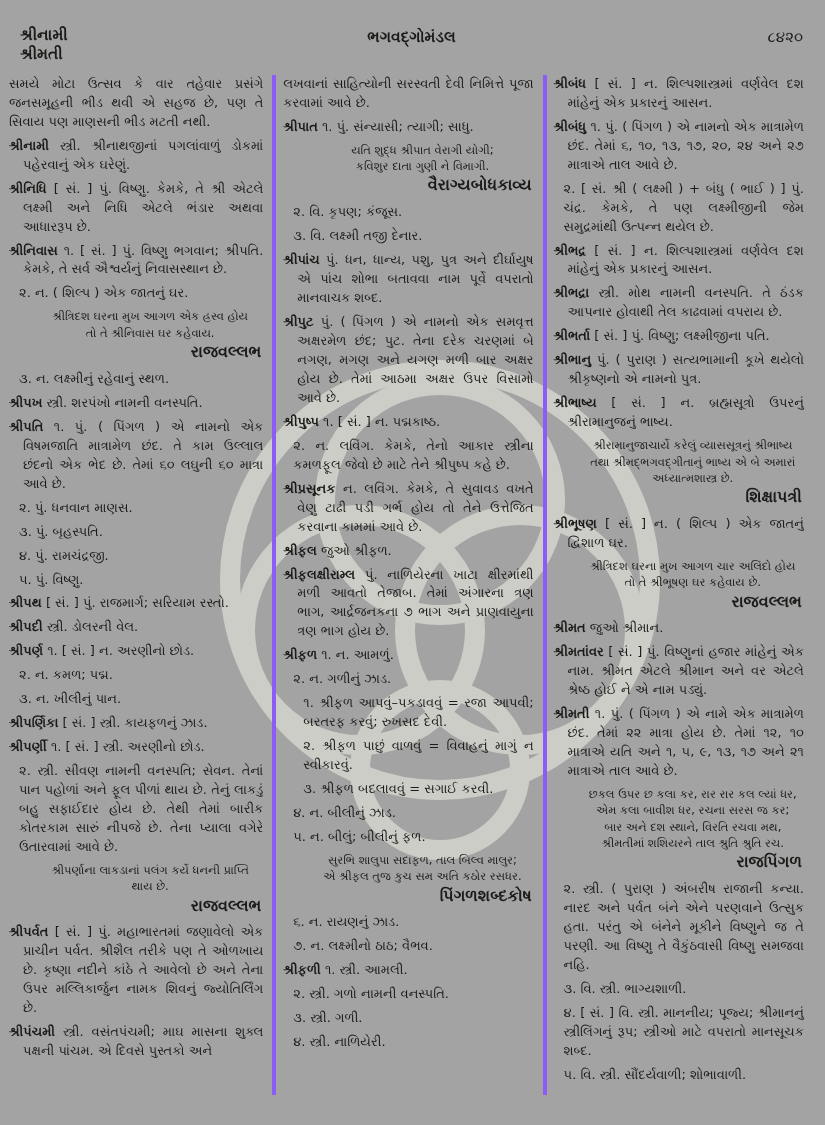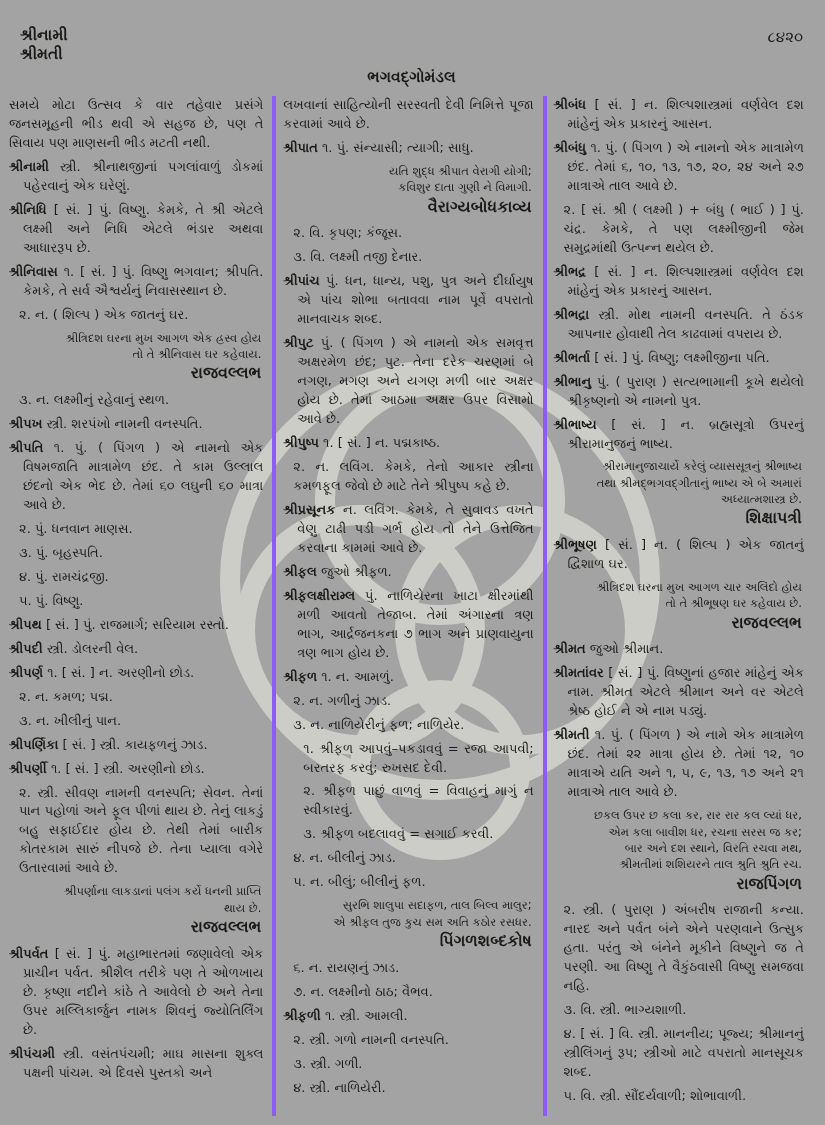--- a/index.html
+++ b/index.html
@@ -20,21 +20,21 @@
   }
   
   .header{
     position:relative;
     display:grid;grid-template-columns:1fr auto 1fr;
     align-items:start;
     padding:26px 22px 2px 20px;
   }
   .guide{line-height:1.25;}
   .guide .gw{display:block;font-weight:bold;font-size:15.5px;}
-  .title{font-weight:bold;font-size:15.5px;text-align:center;padding-top:2px;margin-top:40px;}
+  .title{font-weight:bold;font-size:15.5px;text-align:center;padding-top:2px;}
   .pageno{font-size:15px;text-align:right;padding-top:2px;padding-left:13px;}
   
   .columns{
     position:relative;
     display:flex;
     padding:8px 12px 0 2px;
     height:1020px;
     overflow:hidden;
   }
   .col{
@@ -48,21 +48,21 @@
     font-size:13px;line-height:1.46;text-align:justify;
   }
   .entry{padding-left:14px;text-indent:-14px;}
   .sub{margin-left:10px !important;}
   .idiom{margin-left:20px !important;}
   .hw{font-weight:bold;font-size:13px;}
   .quote{
     margin:1px 2px 6px 30px;
     font-size:11.5px;line-height:1.42;
   }
-  .qline{text-align:right;}
+  .qline{text-align:center;}
   .qsource{display:block;text-align:right;font-weight:bold;font-size:16px;}
 </style>
 </head>
 <body>
 
 <div class="page">
 
   <svg class="watermark" viewBox="0 0 460 560" xmlns="http://www.w3.org/2000/svg" aria-hidden="true">
     <g fill="none" stroke="#e6e5de" stroke-width="20" opacity="0.85">
       <circle cx="230" cy="200" r="115"></circle>
@@ -129,21 +129,20 @@
         <p class="sub">૩. વિ. લક્ષ્મી તજી દેનાર.</p>
         <p class="entry"><span class="hw">શ્રીપાંચ</span> <span>પું. ધન, ધાન્ય, પશુ, પુત્ર અને દીર્ઘાયુષ એ પાંચ શોભા બતાવવા નામ પૂર્વે વપરાતો માનવાચક શબ્દ.</span></p>
         <p class="entry"><span class="hw">શ્રીપુટ</span> <span>પું. ( પિંગળ ) એ નામનો એક સમવૃત્ત અક્ષરમેળ છંદ; પુટ. તેના દરેક ચરણમાં બે નગણ, મગણ અને યગણ મળી બાર અક્ષર હોય છે. તેમાં આઠમા અક્ષર ઉપર વિસામો આવે છે.</span></p>
         <p class="entry"><span class="hw">શ્રીપુષ્પ</span> <span>૧. [ સં. ] ન. પદ્મકાષ્ઠ.</span></p>
         <p class="sub">૨. ન. લવિંગ. કેમકે, તેનો આકાર સ્ત્રીના કમળફૂલ જેવો છે માટે તેને શ્રીપુષ્પ કહે છે.</p>
         <p class="entry"><span class="hw">શ્રીપ્રસૂનક</span> <span>ન. લવિંગ. કેમકે, તે સુવાવડ વખતે વેણુ ટાઢી પડી ગર્ભ હોય તો તેને ઉત્તેજિત કરવાના કામમાં આવે છે.</span></p>
         <p class="entry"><span class="hw">શ્રીફલ</span> <span>જુઓ શ્રીફળ.</span></p>
         <p class="entry"><span class="hw">શ્રીફલક્ષીરામ્લ</span> <span>પું. નાળિયેરના ખાટા ક્ષીરમાંથી મળી આવતો તેજાબ. તેમાં અંગારના ત્રણ ભાગ, આર્દ્રજનકના ૭ ભાગ અને પ્રાણવાયુના ત્રણ ભાગ હોય છે.</span></p>
         <p class="entry"><span class="hw">શ્રીફળ</span> <span>૧. ન. આમળું.</span></p>
         <p class="sub">૨. ન. ગળીનું ઝાડ.</p>
-        <p class="sub">૩. ન. નાળિયેરીનું ફળ; નાળિયેર.</p>
         <p class="idiom">૧. શ્રીફળ આપવું–પકડાવવું = રજા આપવી; બરતરફ કરવું; રુખસદ દેવી.</p>
         <p class="idiom">૨. શ્રીફળ પાછું વાળવું = વિવાહનું માગું ન સ્વીકારવું.</p>
         <p class="idiom">૩. શ્રીફળ બદલાવવું = સગાઈ કરવી.</p>
         <p class="sub">૪. ન. બીલીનું ઝાડ.</p>
         <p class="sub">૫. ન. બીલું; બીલીનું ફળ.</p>
         <div class="quote">
           <div class="qline">સુરભિ શાલુપા સદાફળ, તાલ બિલ્વ માલુર;</div>
           <div class="qline">એ શ્રીફલ તુજ કુચ સમ અતિ કઠોર રસધર.</div>
           <span class="qsource">પિંગળશબ્દકોષ</span>
         </div>

